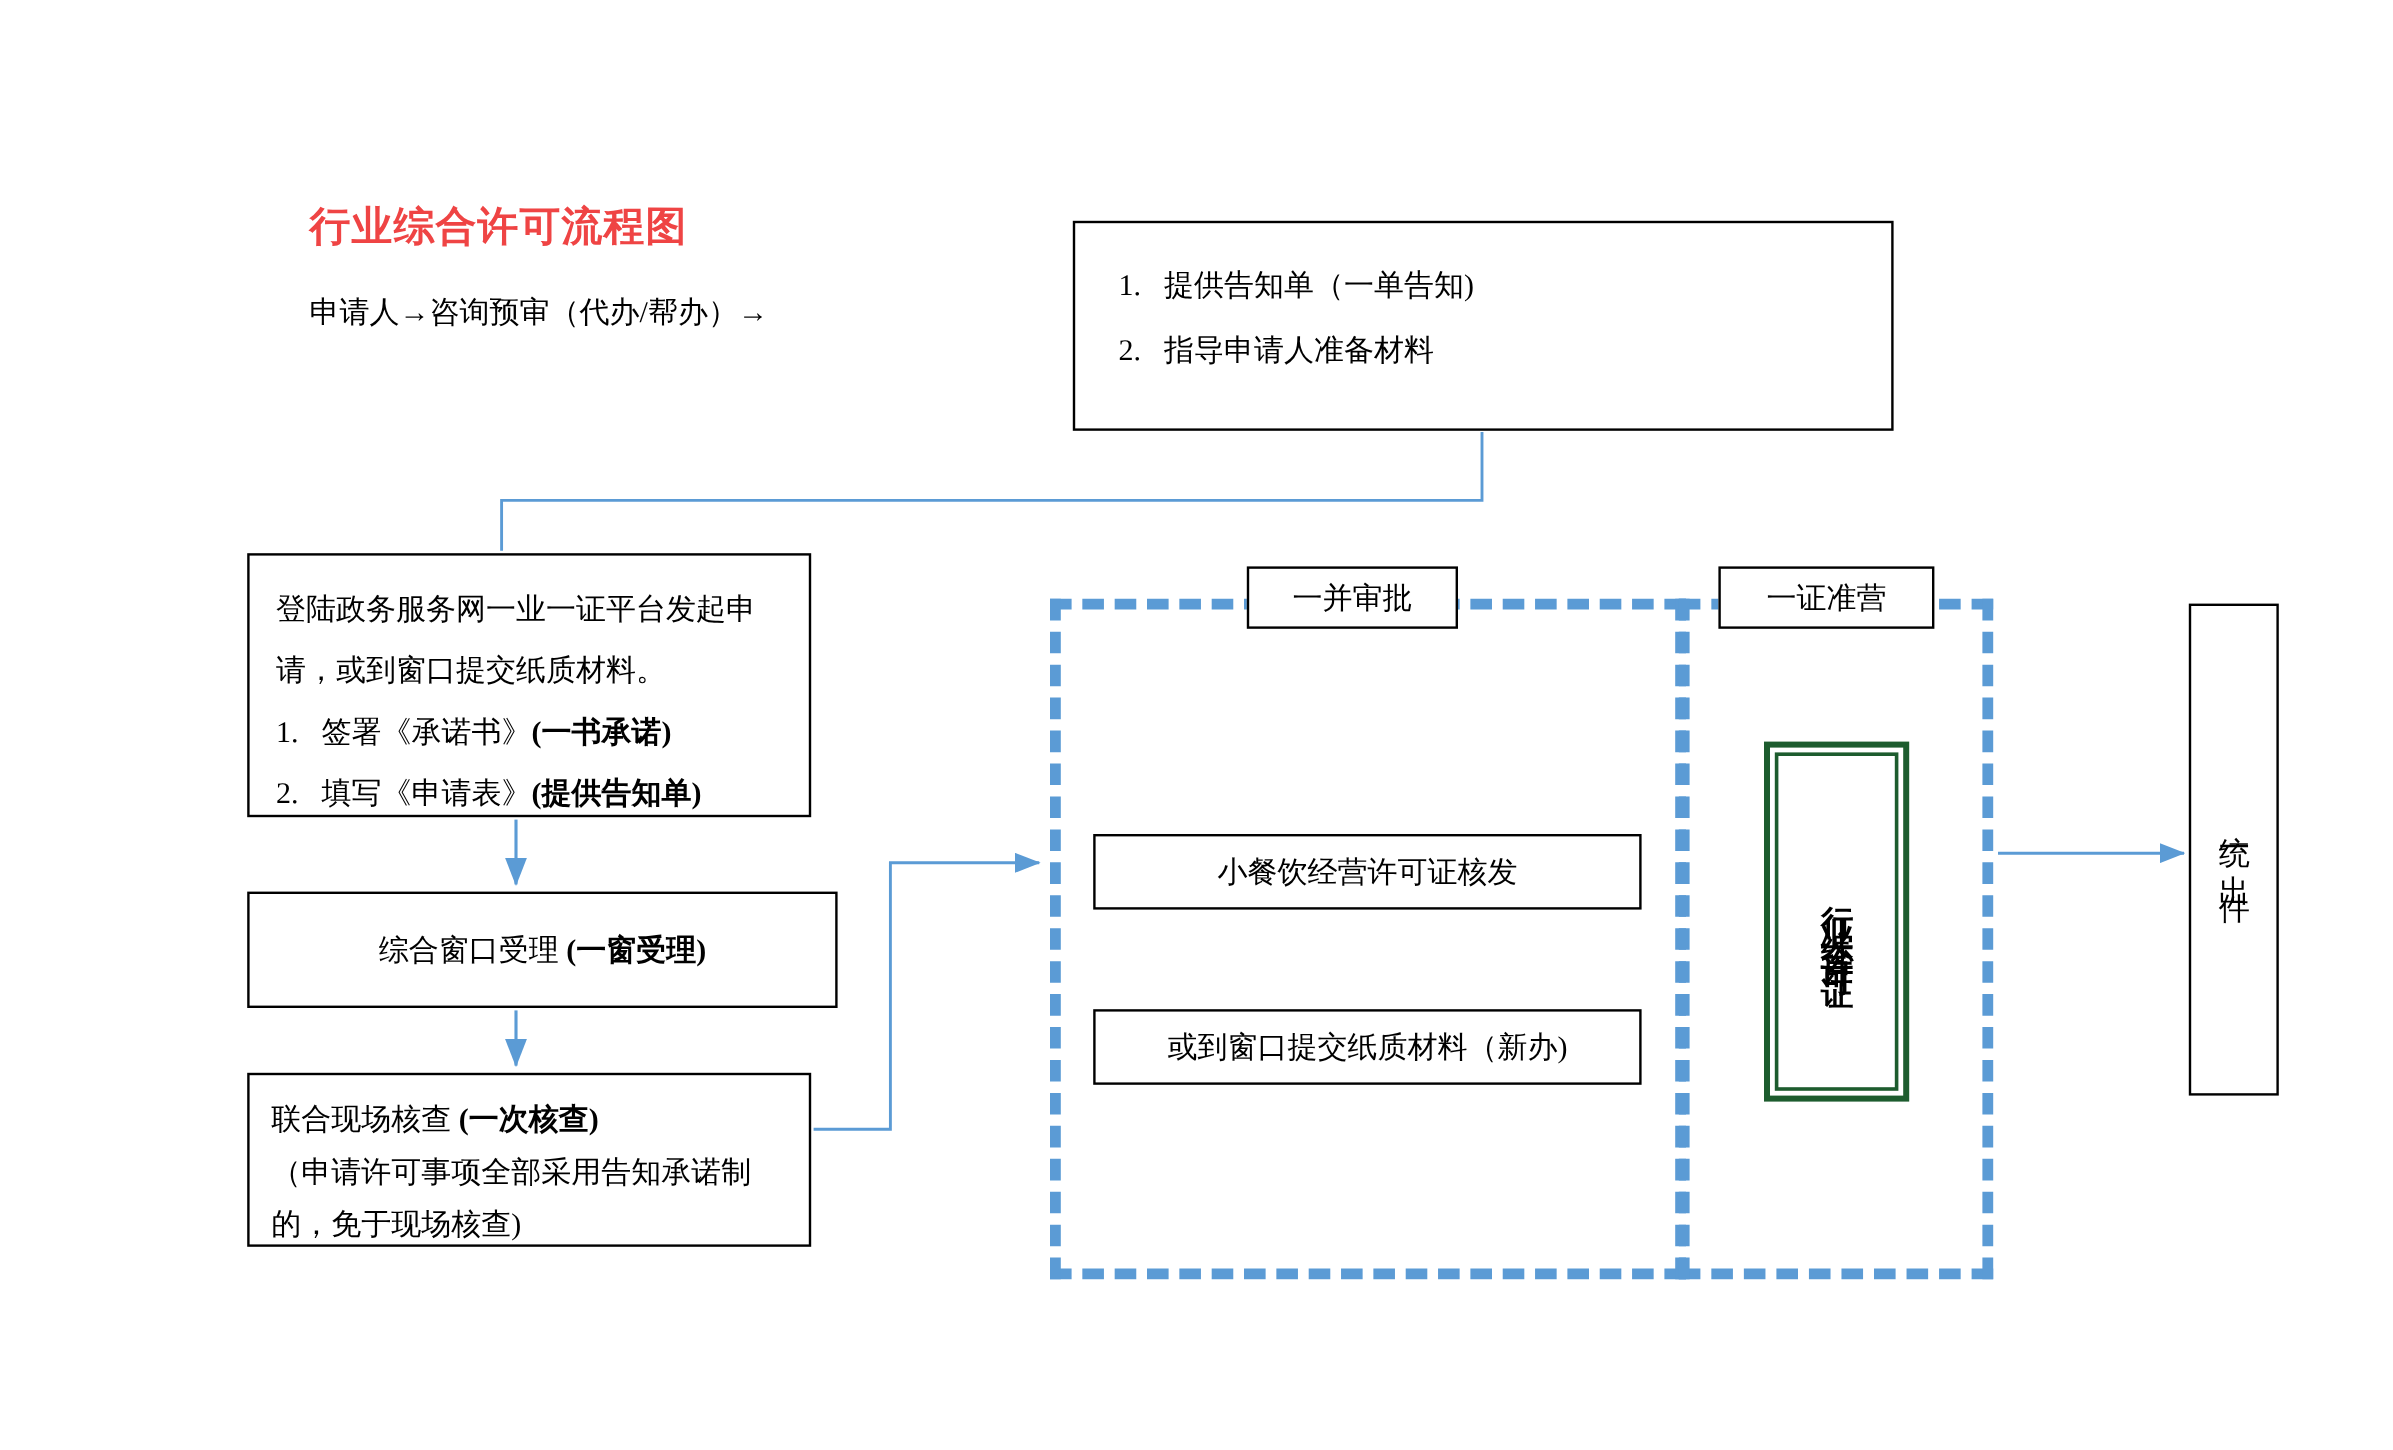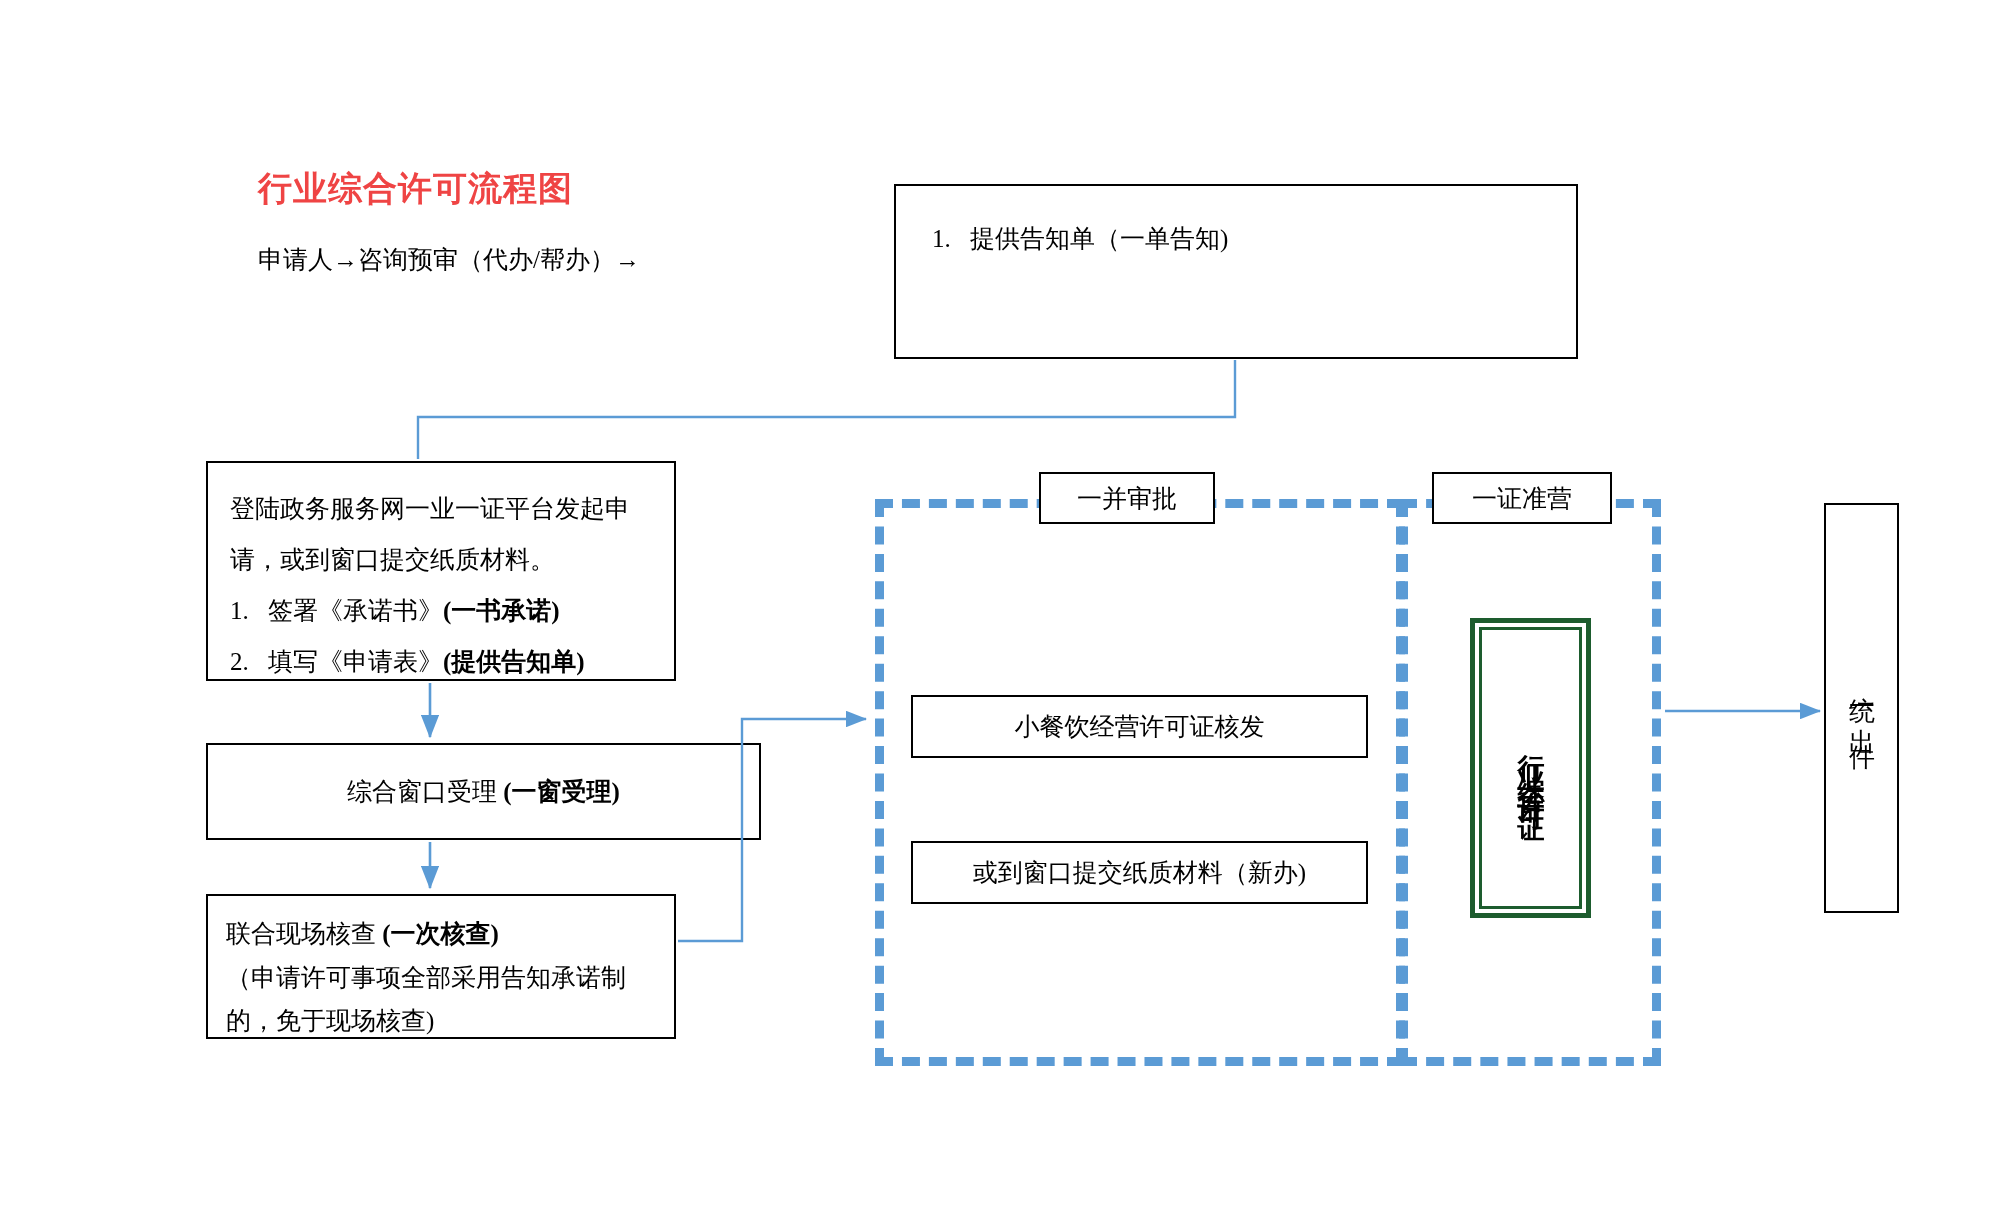--- a/index.html
+++ b/index.html
@@ -68,21 +68,21 @@
   .apply-line {
     font-size: 25px;
     line-height: 51px;
     white-space: nowrap;
   }
   .apply-line .num { display: inline-block; width: 38px; }
   .apply-line .bold { font-weight: bold; }
 
   #window-box {
     left: 206px; top: 743px;
-    width: 555px; height: 97px;
+    width: 492px; height: 97px;
     display: flex; align-items: center; justify-content: center;
   }
   #window-box .txt { font-size: 25px; white-space: nowrap; }
   #window-box .bold { font-weight: bold; }
 
   #inspect-box {
     left: 206px; top: 894px;
     width: 470px; height: 145px;
     padding: 16px 18px 0 18px;
   }
@@ -190,20 +190,23 @@
 
 <div id="canvas">
 
   <div class="abs" id="title">行业综合许可流程图</div>
   <div class="abs" id="subtitle">申请人→咨询预审（代办/帮办）→</div>
 
   <div class="abs box" id="notice-box">
     <div class="notice-line">
       <span class="notice-num">1.</span><span>提供告知单（一单告知)</span>
     </div>
+    <div class="notice-line">
+      <span class="notice-num">2.</span><span>指导申请人准备材料</span>
+    </div>
   </div>
 
   <div class="abs box" id="apply-box">
     <div class="apply-line">登陆政务服务网一业一证平台发起申</div>
     <div class="apply-line">请，或到窗口提交纸质材料。</div>
     <div class="apply-line">
       <span class="num">1.</span><span>签署《承诺书》</span><span class="bold">(一书承诺)</span>
     </div>
     <div class="apply-line">
       <span class="num">2.</span><span>填写《申请表》</span><span class="bold">(提供告知单)</span>

